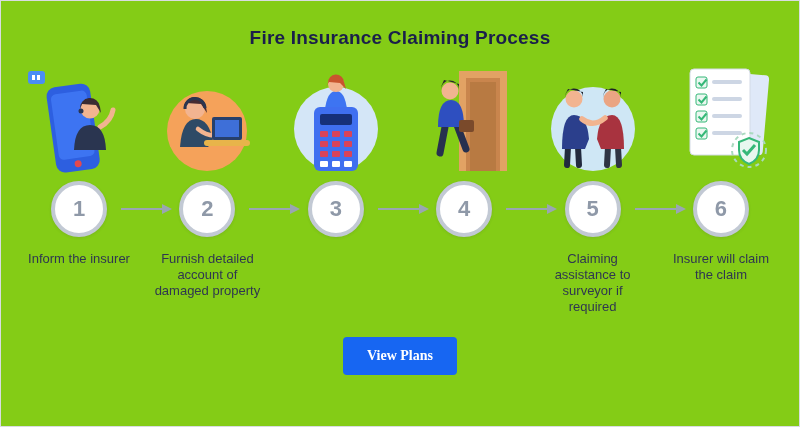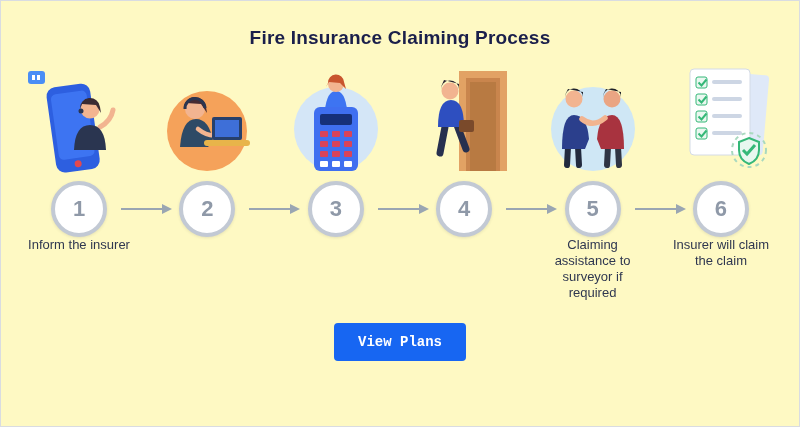--- a/index.html
+++ b/index.html
@@ -1,28 +1,28 @@
 <!DOCTYPE html>
 <html><head>
 <meta charset="utf-8">
 <style>
   * { margin:0; padding:0; box-sizing:border-box; }
   html,body { width:800px; height:427px; background:#ffffff; font-family:"Liberation Sans", sans-serif; overflow:hidden; }
-  .frame { width:800px; height:427px; border:1px solid #d9dce1; background:#fef9c3; position:relative; }
+  .frame { width:800px; height:427px; border:1px solid #d9dce1; background:#84cc16; position:relative; }
   .page-title { text-align:center; padding-top:26px; font-size:19px; font-weight:bold; color:#1a1f4b; letter-spacing:.2px; }
   .steps-row { display:flex; justify-content:space-between; padding:0 26px; margin-top:14px; }
   .step { width:104px; display:flex; flex-direction:column; align-items:center; position:relative; }
   .illus { height:112px; width:110px; display:flex; align-items:flex-end; justify-content:center; }
   .illus svg { display:block; }
   .num-circle { margin-top:6px; width:56px; height:56px; border-radius:50%; border:4px solid #c2c9d4; background:#fff; display:flex; align-items:center; justify-content:center; box-shadow:0 1px 3px rgba(40,50,70,.12); }
   .num-circle span { font-size:22px; font-weight:bold; color:#8f99a8; }
   .arrow { position:absolute; left:calc(100% - 10px); top:140px; }
-  .step-label { font-size:13px; line-height:16px; font-weight:500; color:#2f3750; text-align:center; width:110px; }
+  .step-label { margin-top:14px; font-size:13px; line-height:16px; font-weight:500; color:#2f3750; text-align:center; width:110px; }
   .cta-wrap { text-align:center; margin-top:22px; }
-  .cta-btn { display:inline-block; background:#1766f2; color:#ffffff; border:none; font-family:Liberation Mono, monospace; font-size:14px; font-weight:bold; padding:11px 24px; border-radius:4px; cursor:pointer; }
+  .cta-btn { display:inline-block; background:#1766f2; color:#ffffff; border:none; font-family:Liberation Serif, serif; font-size:14px; font-weight:bold; padding:11px 24px; border-radius:4px; cursor:pointer; }
 </style>
 </head>
 <body>
 
 <div class="frame">
 
   <div class="page-title">Fire Insurance Claiming Process</div>
 
   <div class="steps-row">
 
@@ -68,20 +68,21 @@
           <rect x="52" y="83" width="46" height="6" rx="3" fill="#e8b44a"></rect>
         </svg>
       </div>
       <div class="num-circle">
           <span>2</span>
         </div>
       <svg class="arrow" width="52" height="12" viewBox="0 0 52 12">
         <line x1="0" y1="6" x2="42" y2="6" stroke="#9aa6b2" stroke-width="2"></line>
         <path d="M41 1 L51 6 L41 11 z" fill="#9aa6b2"></path>
       </svg>
+      <div class="step-label">Furnish detailed account of damaged property</div>
     </div>
 
     <div class="step">
       <div class="illus">
         <svg width="110" height="118" viewBox="0 0 110 118">
           <circle cx="55" cy="72" r="42" fill="#d4e6f7"></circle>
           <path d="M46 52 q-9 7 -3 13 M64 52 q9 7 3 13" stroke="#2a3550" stroke-width="5" fill="none" stroke-linecap="round"></path>
           <path d="M44 53 q2 -19 11 -19 q9 0 11 19 z" fill="#3d74f2"></path>
           <circle cx="55" cy="27" r="8" fill="#f2b490"></circle>
           <path d="M47 26 a8 8 0 0 1 16 -1 l2 7 -6 -6 -11 -1 -3 5 z" fill="#c8552e"></path>

